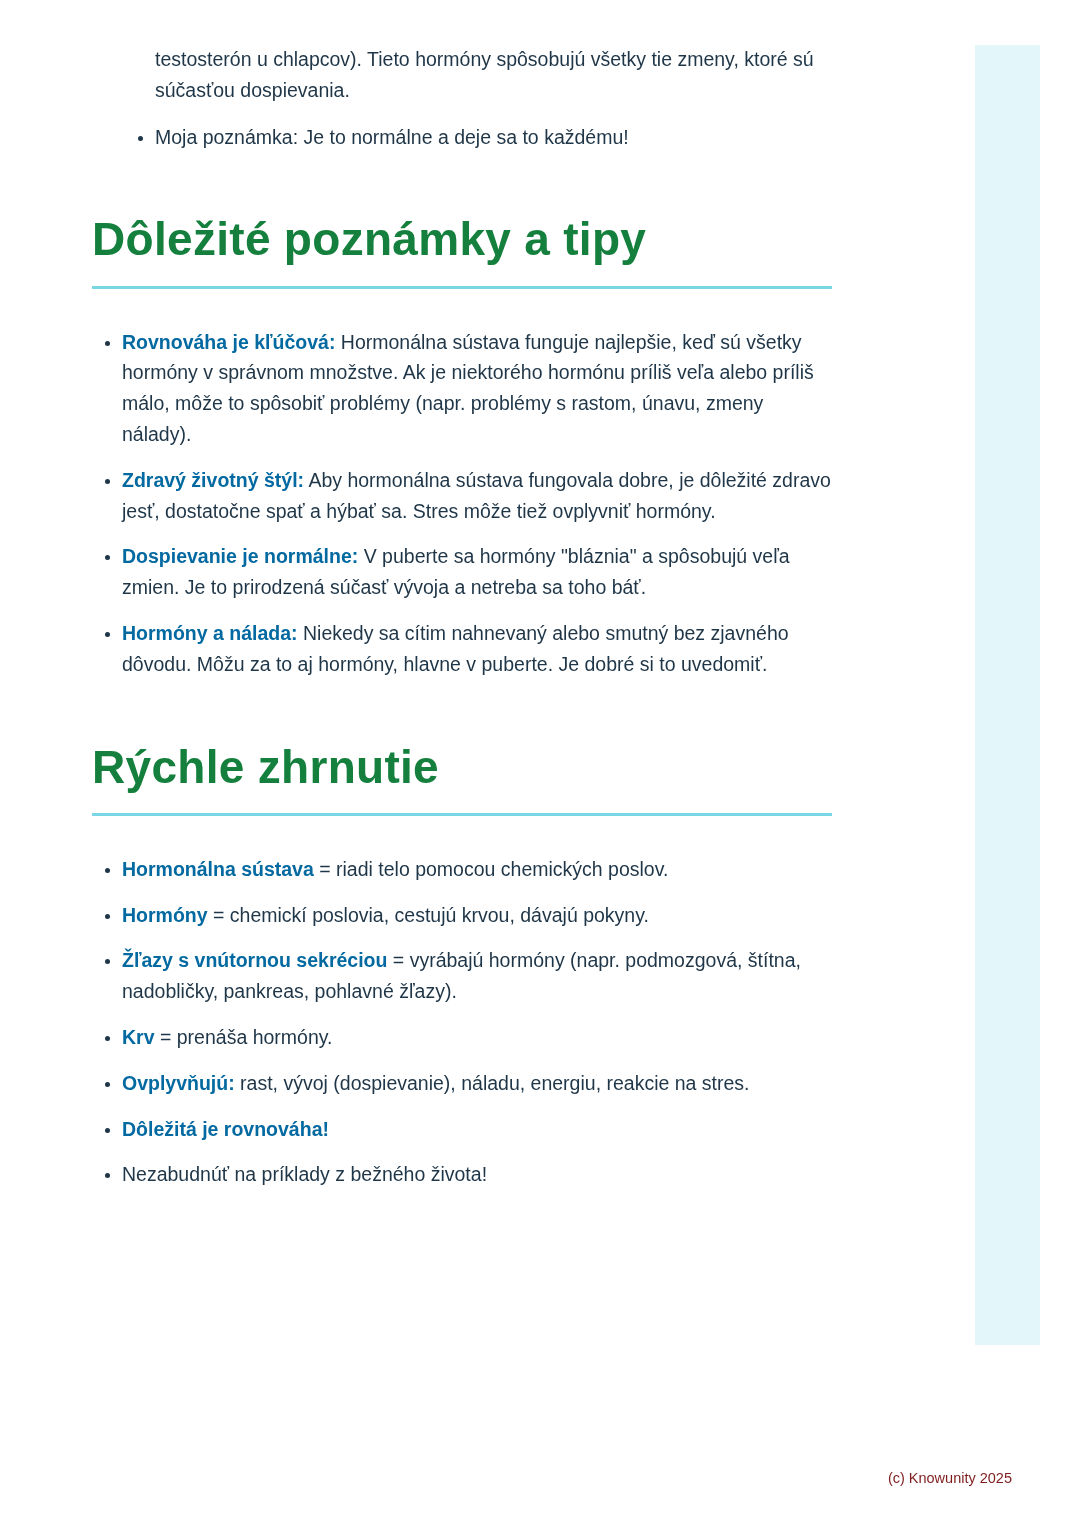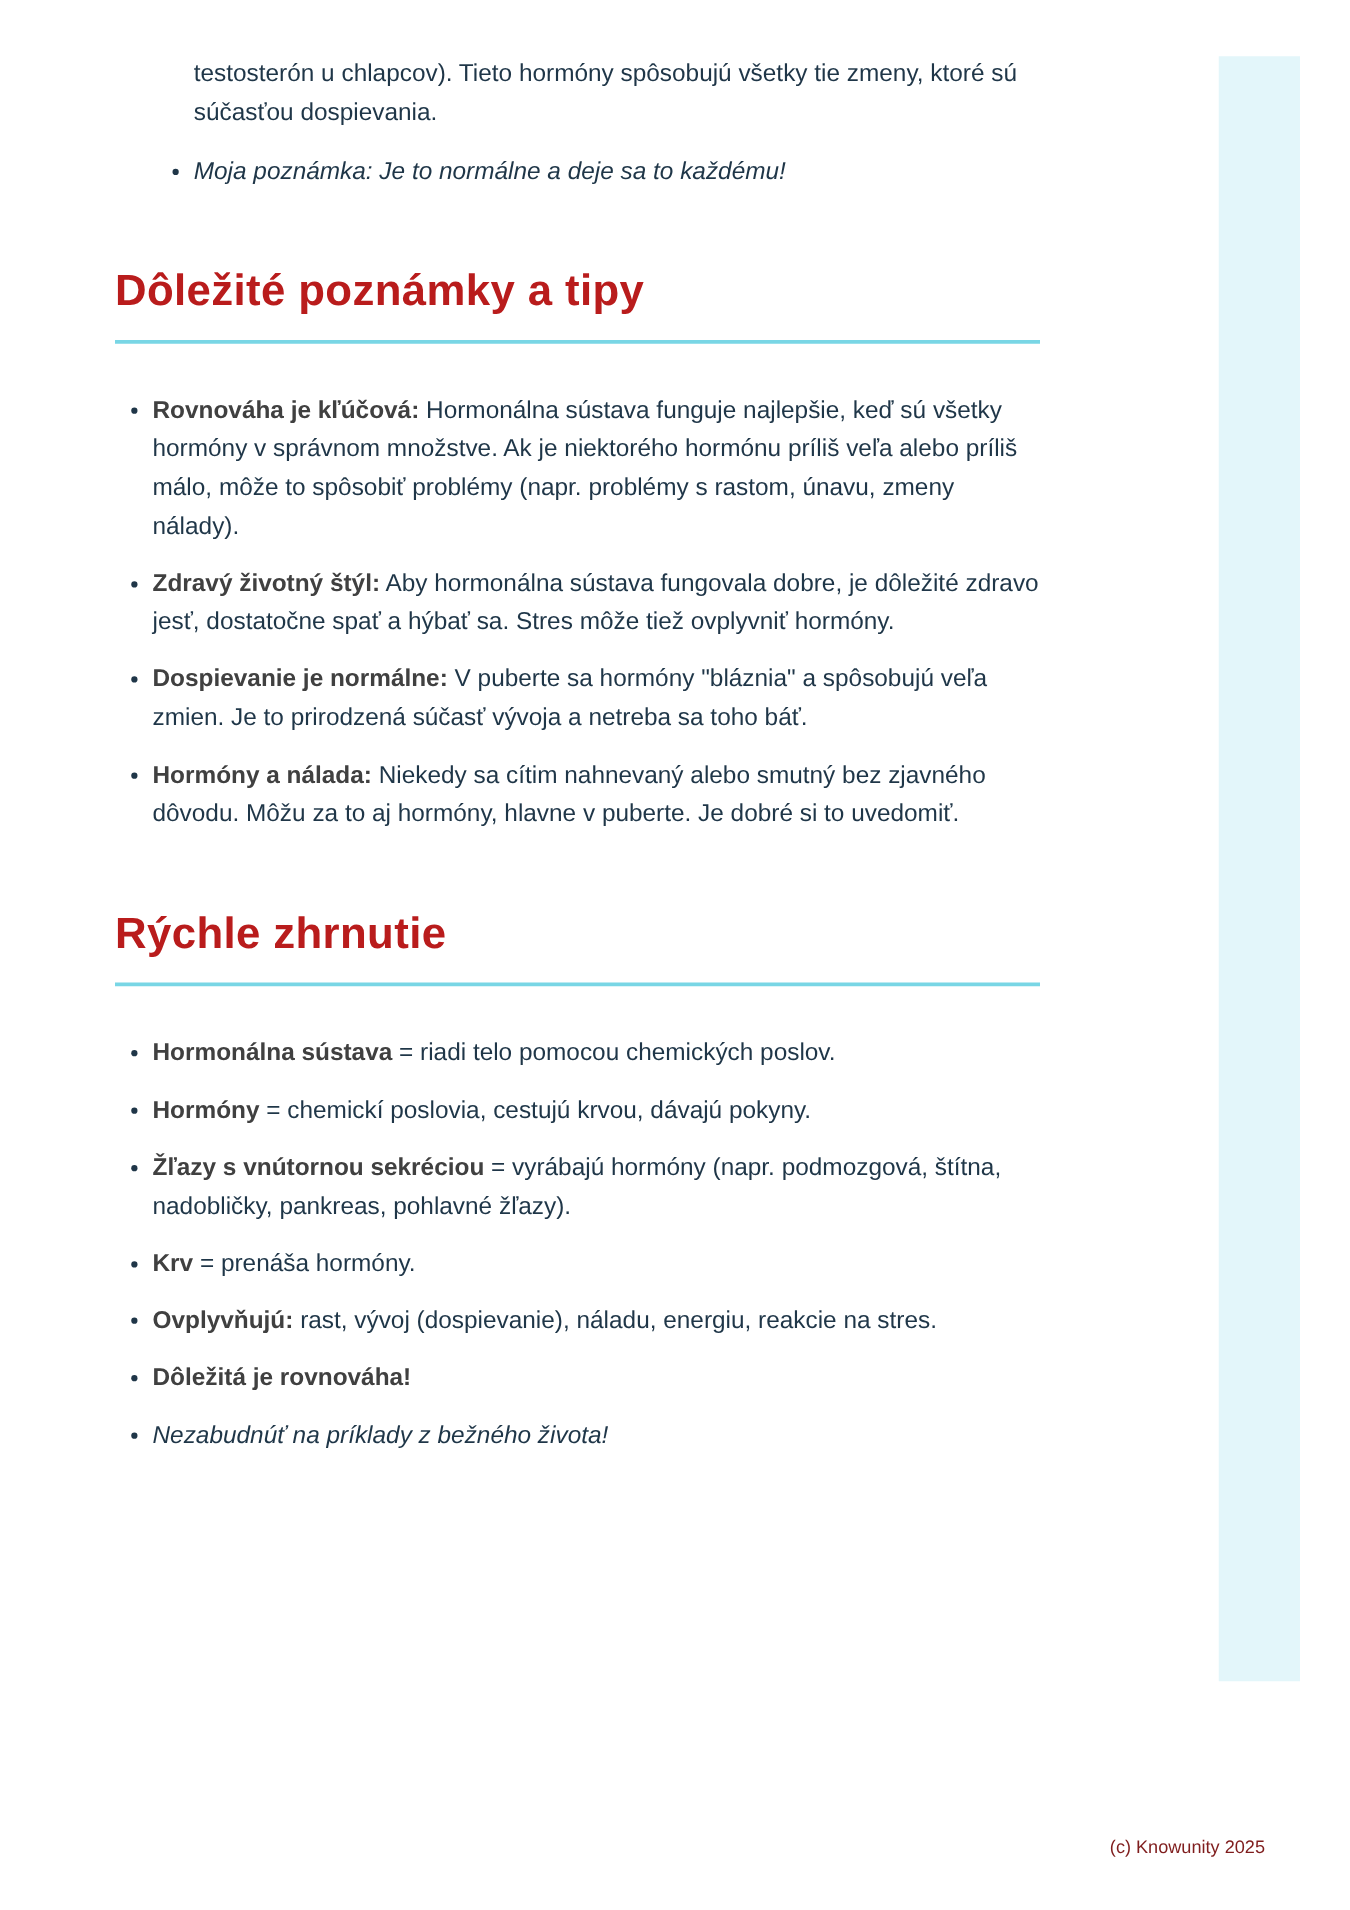--- a/index.html
+++ b/index.html
@@ -35,28 +35,28 @@
   ul {
     margin: 0 0 10px 0;
     padding-left: 30px;
     list-style-type: disc;
   }
   li { margin-bottom: 15px; }
   li::marker { color: #1f3648; font-size: 0.85em; }
   .top-list { padding-left: 63px; margin-bottom: 0; }
   .top-list li { margin-bottom: 16px; }
   .no-marker { list-style-type: none; }
-  .italic { font-style: italic; }
+  .italic { }
   .lead {
     font-weight: 700;
-    color: #404040;
+    color: #0369a1;
   }
   h1.section-title {
-    color: #b91c1c;
-    font-size: 35px;
+    color: #15803d;
+    font-size: 46px;
     font-weight: 800;
     letter-spacing: 0.3px;
     margin: 60px 0 18px 0;
     line-height: 1.2;
   }
   hr.section-rule {
     border: none;
     border-top: 3px solid #79d6e5;
     margin: 0 0 38px 0;
     width: 100%;

